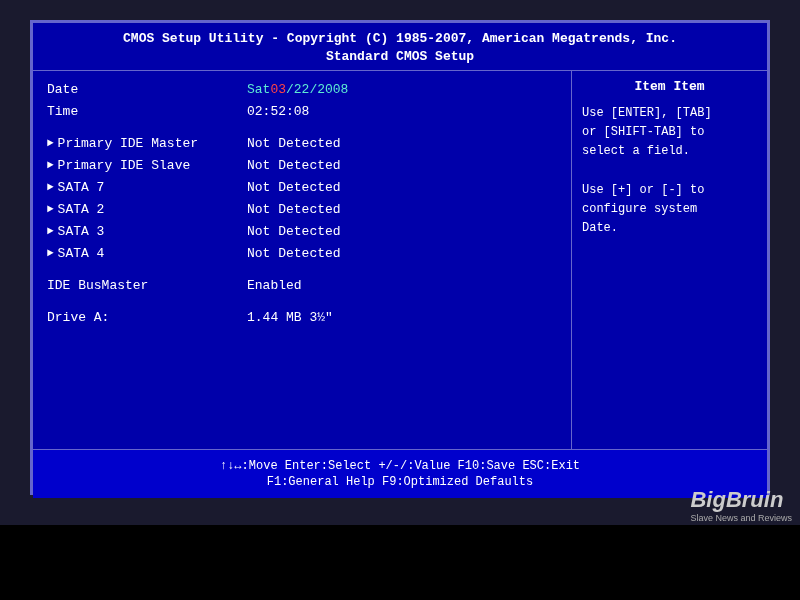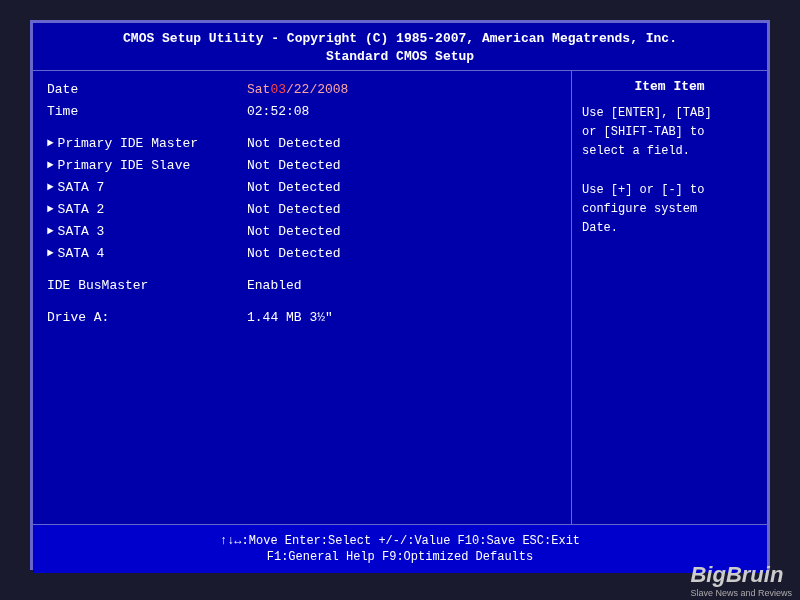--- a/index.html
+++ b/index.html
@@ -7,21 +7,21 @@
       width: 800px;
       height: 600px;
       background: #000;
       font-family: 'Courier New', Courier, monospace;
       overflow: hidden;
       position: relative;
     }
 
     .screenshot-wrapper {
       width: 800px;
-      height: 600px;
+      height: 525px;
       position: relative;
       background: #1a1a2e;
     }
 
     
     .bios-outer {
       position: absolute;
       top: 20px;
       left: 30px;
       right: 30px;
@@ -166,21 +166,21 @@
       display: flex;
       align-items: center;
     }
 
     .date-value .month {
       color: #ff4444;
       font-size: 13px;
     }
 
     .date-value .rest {
-      color: #fca5a5;
+      color: #5eead4;
       font-size: 13px;
     }
   </style>
 </head>
 <body>
 
 <div class="screenshot-wrapper">
   <div class="bios-outer">
 
     <div class="bios-header">

